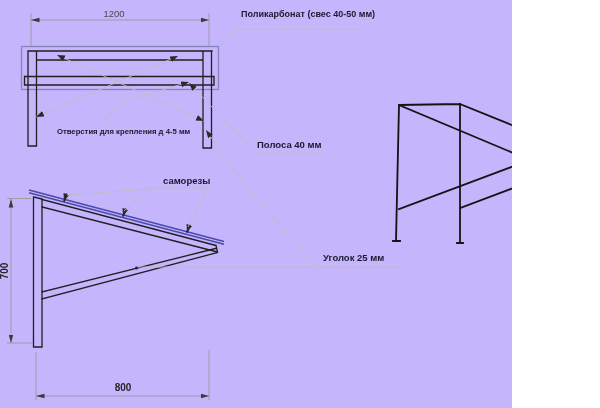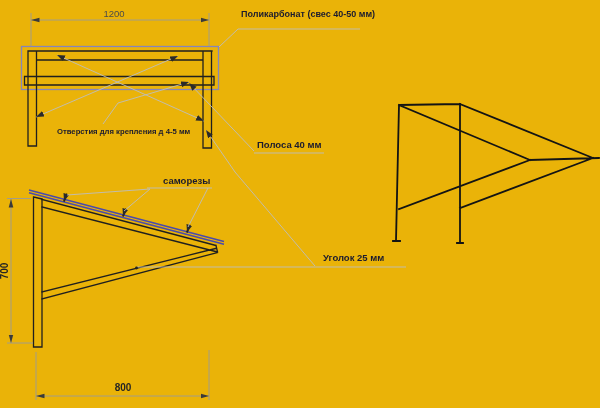--- a/index.html
+++ b/index.html
@@ -1,16 +1,16 @@
 <!DOCTYPE html>
 <html><head>
 <meta charset="utf-8">
 <style>
   html,body{margin:0;padding:0;background:#ffffff;}
-  .stage{width:600px;height:408px;background:#eab308;position:relative;overflow:hidden;}
+  .stage{width:512px;height:408px;background:#c4b5fd;position:relative;overflow:hidden;}
   svg{display:block;}
   .ink{stroke:#1f1f1f;stroke-width:1.3;fill:none;stroke-linecap:square;}
   .ink-iso{stroke:#141414;stroke-width:1.8;fill:none;stroke-linecap:square;}
   .poly-sheet{stroke:#8585bb;stroke-width:1.3;fill:none;}
   .poly-edge{stroke:#4b4bab;stroke-width:1.5;fill:none;}
   .leader{stroke:#bdbdbd;stroke-width:0.9;fill:none;}
   .dimline{stroke:#9a9a9a;stroke-width:0.9;fill:none;}
   .screw{stroke:#111;stroke-width:1.7;fill:none;}
   .dot{fill:#222;}
   .lbl{font:bold 9.5px "Liberation Sans",sans-serif;fill:#1b1b2f;}

